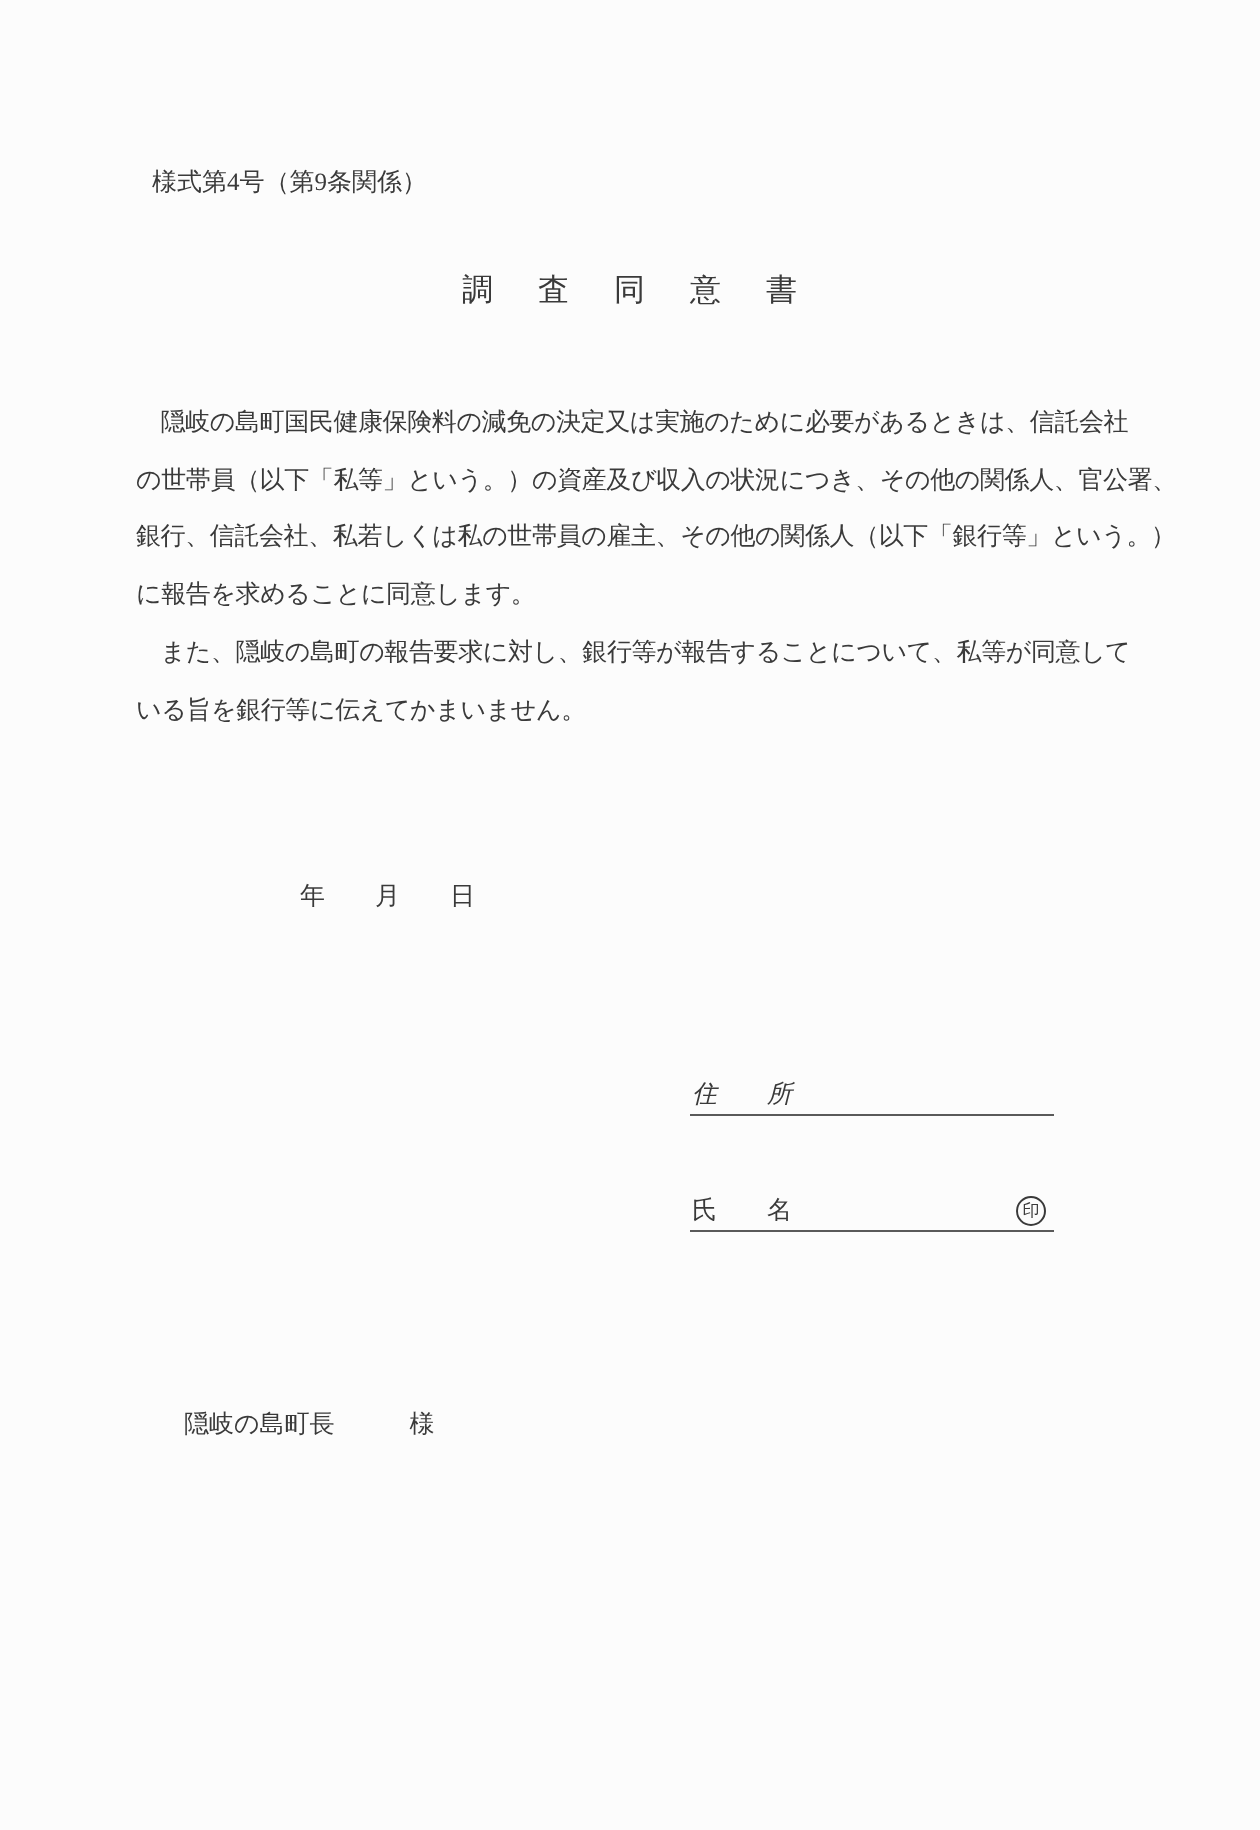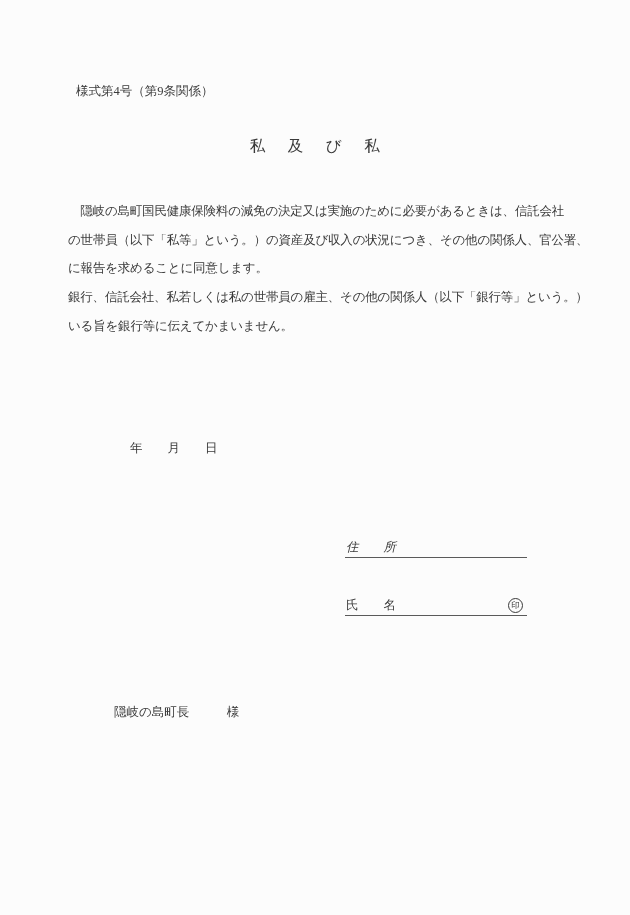--- a/index.html
+++ b/index.html
@@ -44,21 +44,21 @@
     width: 540px;
   }
   .body-line {
     font-size: 12.5px;
     line-height: 28.7px;
     letter-spacing: -0.2px;
     white-space: pre;
   }
   .date-line {
     position: absolute;
-    left: 130px;
+    left: 150px;
     top: 440px;
     font-size: 12.5px;
     line-height: 17px;
     white-space: pre;
   }
   .sig-field {
     position: absolute;
     left: 345px;
     width: 182px;
     height: 21px;
@@ -84,41 +84,42 @@
     border: 1px solid #3a3a3a;
     border-radius: 50%;
     display: flex;
     align-items: center;
     justify-content: center;
     font-size: 8.5px;
     line-height: 1;
   }
   .addressee {
     position: absolute;
-    left: 114px;
+    left: 92px;
     top: 704px;
     font-size: 12.5px;
     line-height: 17px;
     white-space: pre;
   }
 </style>
 </head>
 <body>
 
 <div class="page">
 
   <div class="form-number">様式第4号（第9条関係）</div>
 
-  <div class="doc-title">私及び私</div>
+  <div class="doc-title">調査同意書</div>
 
   <div class="body-text">
     <div class="body-line">　隠岐の島町国民健康保険料の減免の決定又は実施のために必要があるときは、信託会社</div>
     <div class="body-line">の世帯員（以下「私等」という。）の資産及び収入の状況につき、その他の関係人、官公署、</div>
+    <div class="body-line">銀行、信託会社、私若しくは私の世帯員の雇主、その他の関係人（以下「銀行等」という。）</div>
     <div class="body-line">に報告を求めることに同意します。</div>
-    <div class="body-line">銀行、信託会社、私若しくは私の世帯員の雇主、その他の関係人（以下「銀行等」という。）</div>
+    <div class="body-line">　また、隠岐の島町の報告要求に対し、銀行等が報告することについて、私等が同意して</div>
     <div class="body-line">いる旨を銀行等に伝えてかまいません。</div>
   </div>
 
   <div class="date-line">年　　月　　日</div>
 
   <div class="sig-field address">
     <span class="sig-label">住　　所</span>
   </div>
 
   <div class="sig-field name">

